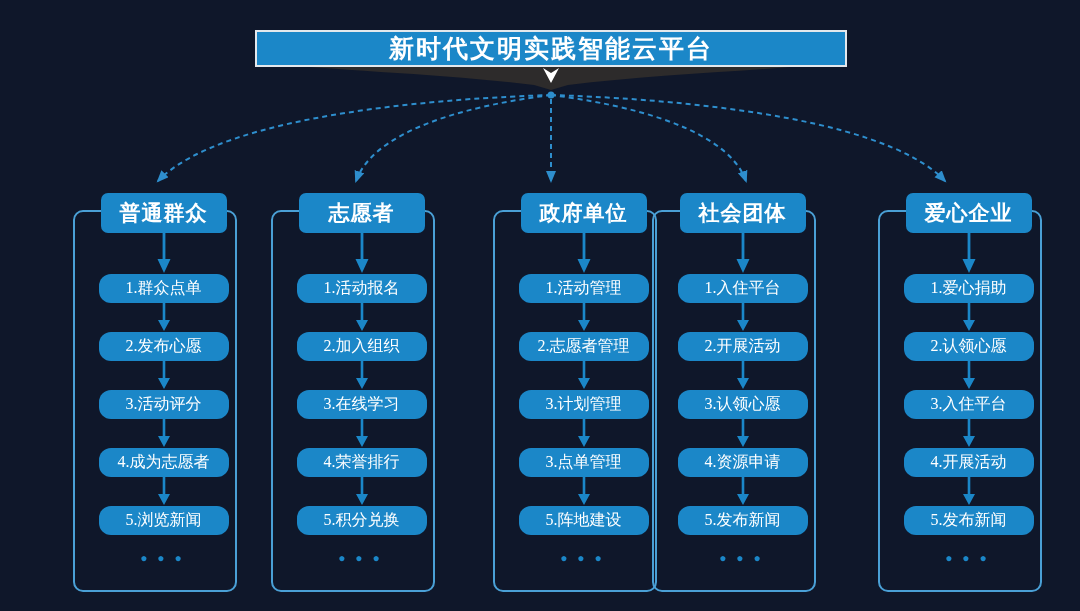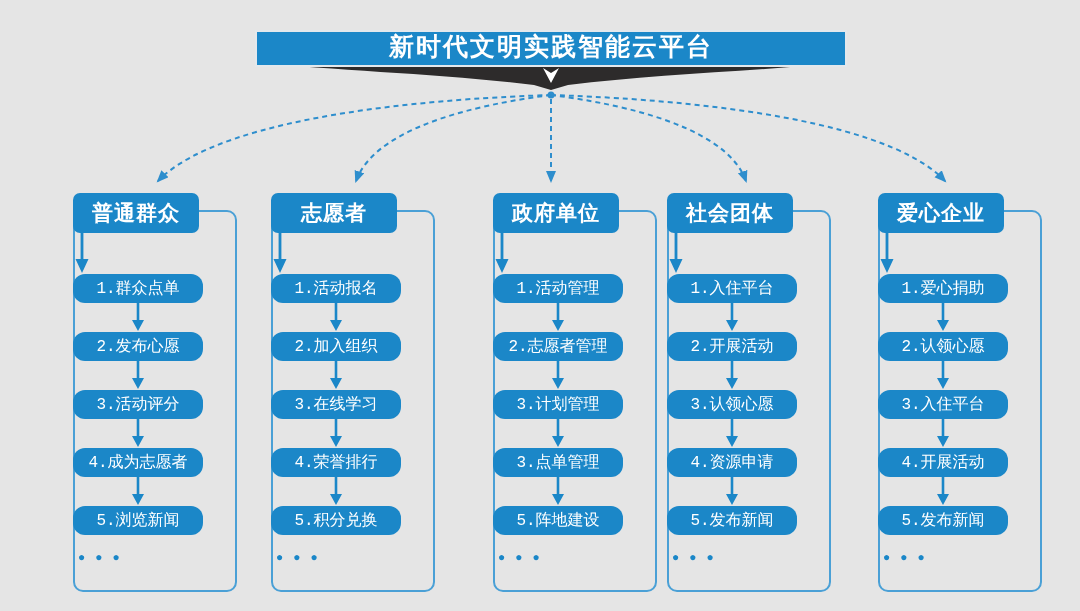--- a/index.html
+++ b/index.html
@@ -1,22 +1,22 @@
 <!DOCTYPE html>
 <html style="--primary: #1b87c8; --frame-border: #4aa0d6; --connector: #2e8ecd; --ribbon-dark: #2d2b2b; --text-on-primary: #ffffff;"><head>
 <meta charset="utf-8">
 <style>
   html, body { margin: 0; padding: 0; background: #ffffff; }
   .canvas {
     position: relative;
     width: 1080px;
     height: 611px;
-    background: #e5e5e5;
+    background: #0f172a;
     overflow: hidden;
-    font-family: Liberation Mono, monospace;
+    font-family: Liberation Serif, serif;
   }
   .top-svg {
     position: absolute;
     left: 0; top: 0;
     width: 1080px; height: 200px;
     z-index: 0;
     pointer-events: none;
   }
   .title-bar {
     position: absolute;
@@ -36,21 +36,21 @@
   }
   .column {
     position: absolute;
     top: 185px;
     width: 181px;
     height: 414px;
     box-sizing: border-box;
     padding-top: 8px;
     display: flex;
     flex-direction: column;
-    align-items: flex-start;
+    align-items: center;
     z-index: 1;
   }
   .col-frame {
     position: absolute;
     top: 25px; left: 0;
     width: 164px; height: 382px;
     box-sizing: border-box;
     border: 2px solid var(--frame-border, #4aa0d6);
     border-radius: 10px;
     background: transparent;
@@ -201,21 +201,21 @@
     <path d="M6.7 0 h2.6 v17 h4.7 L8 28 L2 17 h4.7 Z"></path>
   </svg>
           <div class="step">3.点单管理</div>
           <svg class="arrow-svg" width="16" height="29" viewBox="0 0 16 29">
     <path d="M6.7 0 h2.6 v17 h4.7 L8 28 L2 17 h4.7 Z"></path>
   </svg>
           <div class="step">5.阵地建设</div>
         </div>
     <div class="dots">●●●</div>
   </div>
-      <div class="column" style="left: 667px;">
+      <div class="column" style="left: 652px;">
     <div class="col-frame"></div>
     <div class="col-header">社会团体</div>
     <svg class="arrow-svg" width="18" height="41" viewBox="0 0 18 41">
       <path d="M7.6 0 h2.8 v26 h5.1 L9 40 L2.5 26 h5.1 Z"></path>
     </svg>
     <div class="steps">
           <div class="step">1.入住平台</div>
           <svg class="arrow-svg" width="16" height="29" viewBox="0 0 16 29">
     <path d="M6.7 0 h2.6 v17 h4.7 L8 28 L2 17 h4.7 Z"></path>
   </svg>

